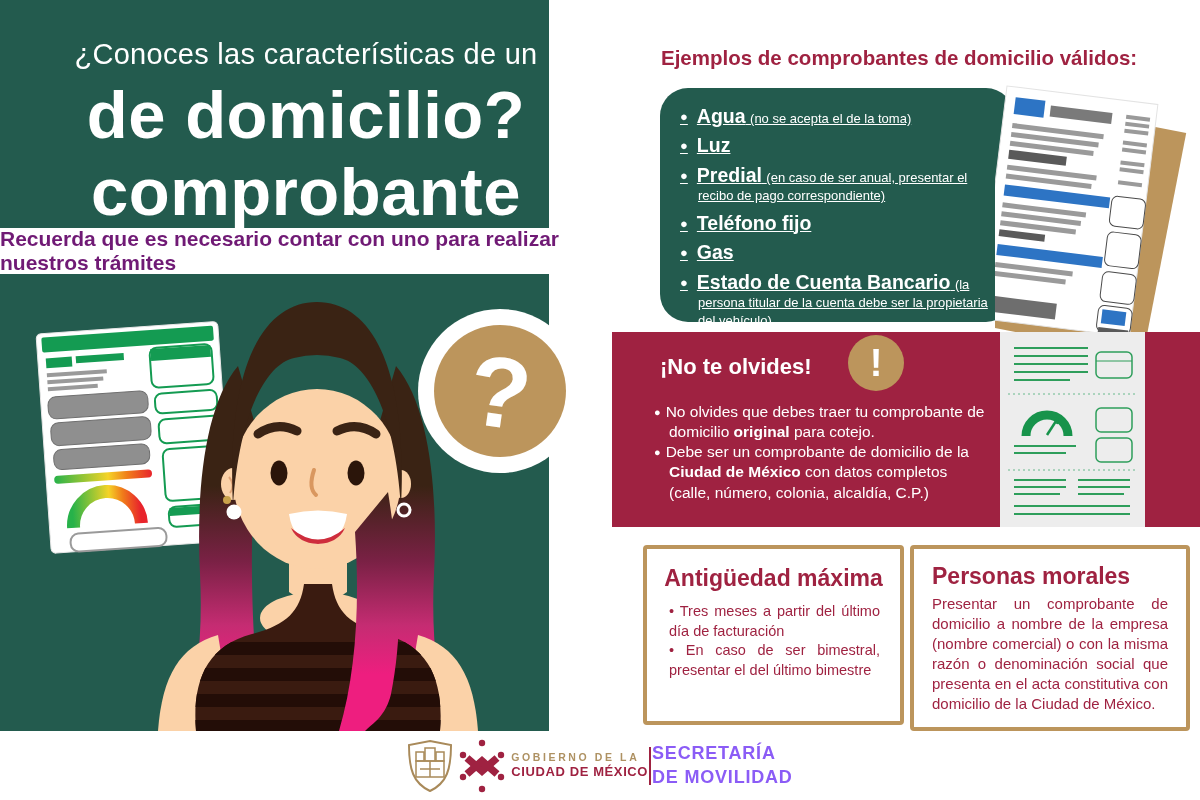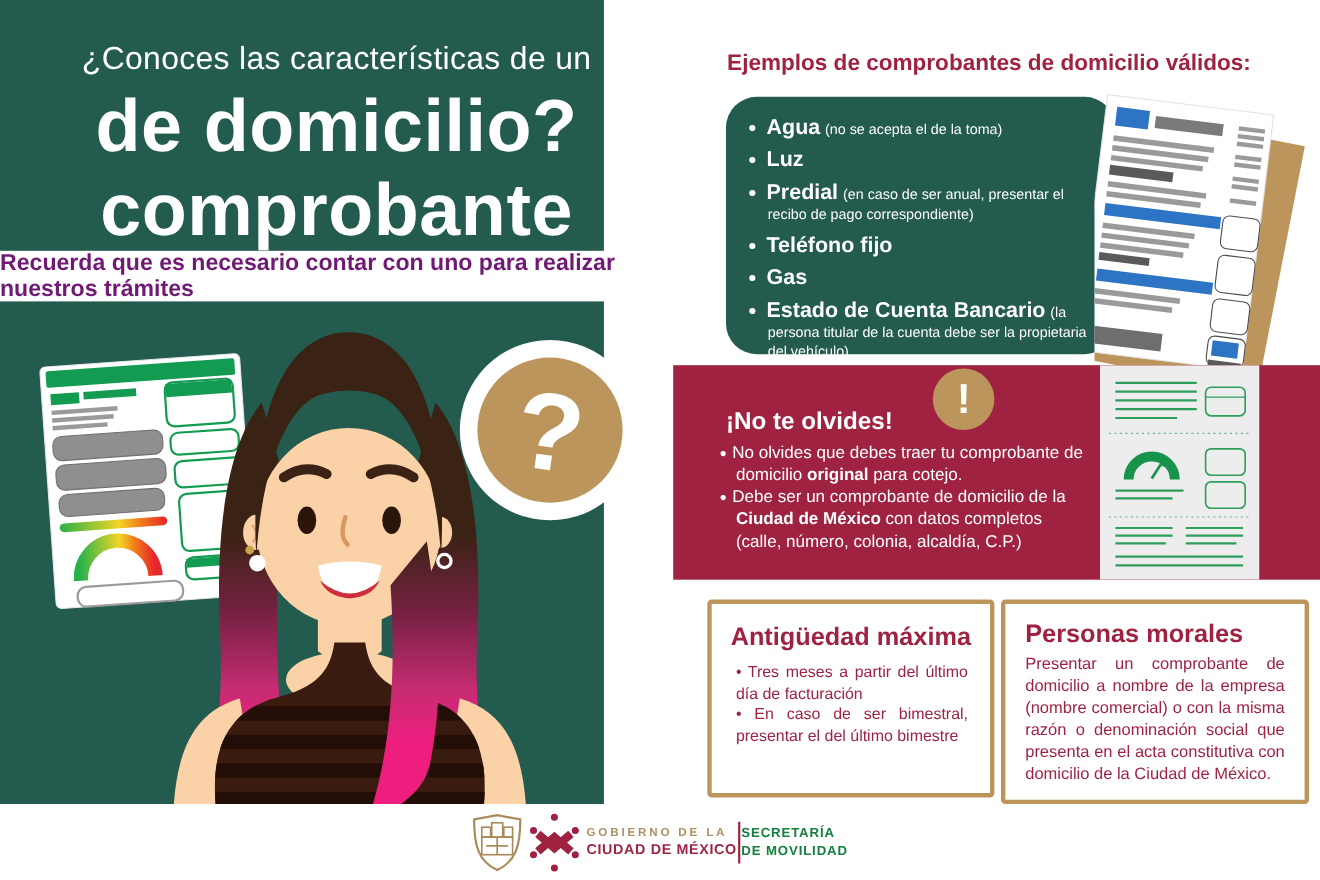--- a/index.html
+++ b/index.html
@@ -14,28 +14,28 @@
   .title-big{font-size:67px;font-weight:700;line-height:1.0;letter-spacing:.5px;margin-top:10px;}
   .subtitle-band{position:absolute;left:0;top:228px;width:612px;height:46px;background:#fff;
     display:flex;align-items:center;justify-content:center;}
   .subtitle-band span{color:#701a75;font-size:21px;font-weight:700;}
   .left-illustration{position:absolute;left:0;top:274px;width:612px;height:457px;}
   
   .examples-heading{position:absolute;left:661px;top:46px;width:525px;font-size:20.5px;
     font-weight:800;color:#9F2241;}
   .examples-box{position:absolute;left:660px;top:88px;width:354px;height:234px;background:#235B4E;
     border-radius:28px;box-sizing:border-box;padding:17px 10px 10px 20px;color:#fff;}
-  .example-item{padding-left:18px;text-indent:-18px;line-height:1.15;margin-bottom:7px;}
+  .example-item{padding-left:18px;text-indent:-18px;line-height:1.15;margin-bottom:7px;text-decoration:underline;}
   .example-item::before{content:"●";font-size:13px;margin-right:9px;position:relative;top:-2px;}
   .example-label{font-size:19.5px;font-weight:700;}
   .example-note{font-size:13px;font-weight:400;}
   .bills-illustration{position:absolute;left:995px;top:78px;width:200px;height:260px;}
   
   .reminder-band{position:absolute;left:612px;top:332px;width:588px;height:195px;background:#9F2241;color:#fff;}
-  .reminder-heading{position:absolute;left:48px;top:38px;font-size:22px;font-weight:800;}
+  .reminder-heading{position:absolute;left:48px;top:22px;font-size:22px;font-weight:800;}
   .exclamation-icon{position:absolute;left:236px;top:3px;width:56px;height:56px;border-radius:50%;
     background:#BC955C;display:flex;align-items:center;justify-content:center;
     font-size:38px;font-weight:800;color:#fff;}
   .reminder-list{position:absolute;left:42px;top:70px;width:336px;font-size:15.5px;line-height:1.3;}
   .reminder-item{padding-left:15px;text-indent:-15px;}
   .reminder-item::before{content:"●";font-size:11px;margin-right:5px;position:relative;top:-1px;}
   .reminder-item b{font-weight:700;}
   .receipt-illustration{position:absolute;left:388px;top:0;width:145px;height:195px;}
   
   .gold-box{position:absolute;background:#fff;border:4px solid #BC955C;border-radius:4px;box-sizing:border-box;}
@@ -47,21 +47,21 @@
   .legal-title{font-size:23px;font-weight:800;color:#9F2241;margin:2px 0 4px;}
   .legal-body{color:#9F2241;font-size:15px;line-height:1.33;text-align:justify;}
   
   .footer{position:absolute;left:0;top:731px;width:1200px;height:69px;background:#fff;
     display:flex;align-items:center;justify-content:center;gap:1px;}
   .gov-wordmark{line-height:1.25;}
   .gov-line1{color:#AE9162;font-size:10.5px;font-weight:600;letter-spacing:2.6px;}
   .gov-line2{color:#9F2241;font-size:13px;font-weight:800;letter-spacing:.6px;}
   .footer-divider{width:2px;height:38px;background:#9F2241;}
   .dept-wordmark{line-height:1.3;}
-  .dept-line{color:#15803d;font-size:12px;font-weight:800;letter-spacing:.8px;}
+  .dept-line{color:#8b5cf6;font-size:18px;font-weight:800;letter-spacing:.8px;}
 </style>
 </head>
 <body>
 
 <div id="poster">
 
   <div class="left-panel">
     <div class="title-block">
       <div class="title-line1">¿Conoces las características de un</div>
       <div class="title-big">de domicilio?</div>

